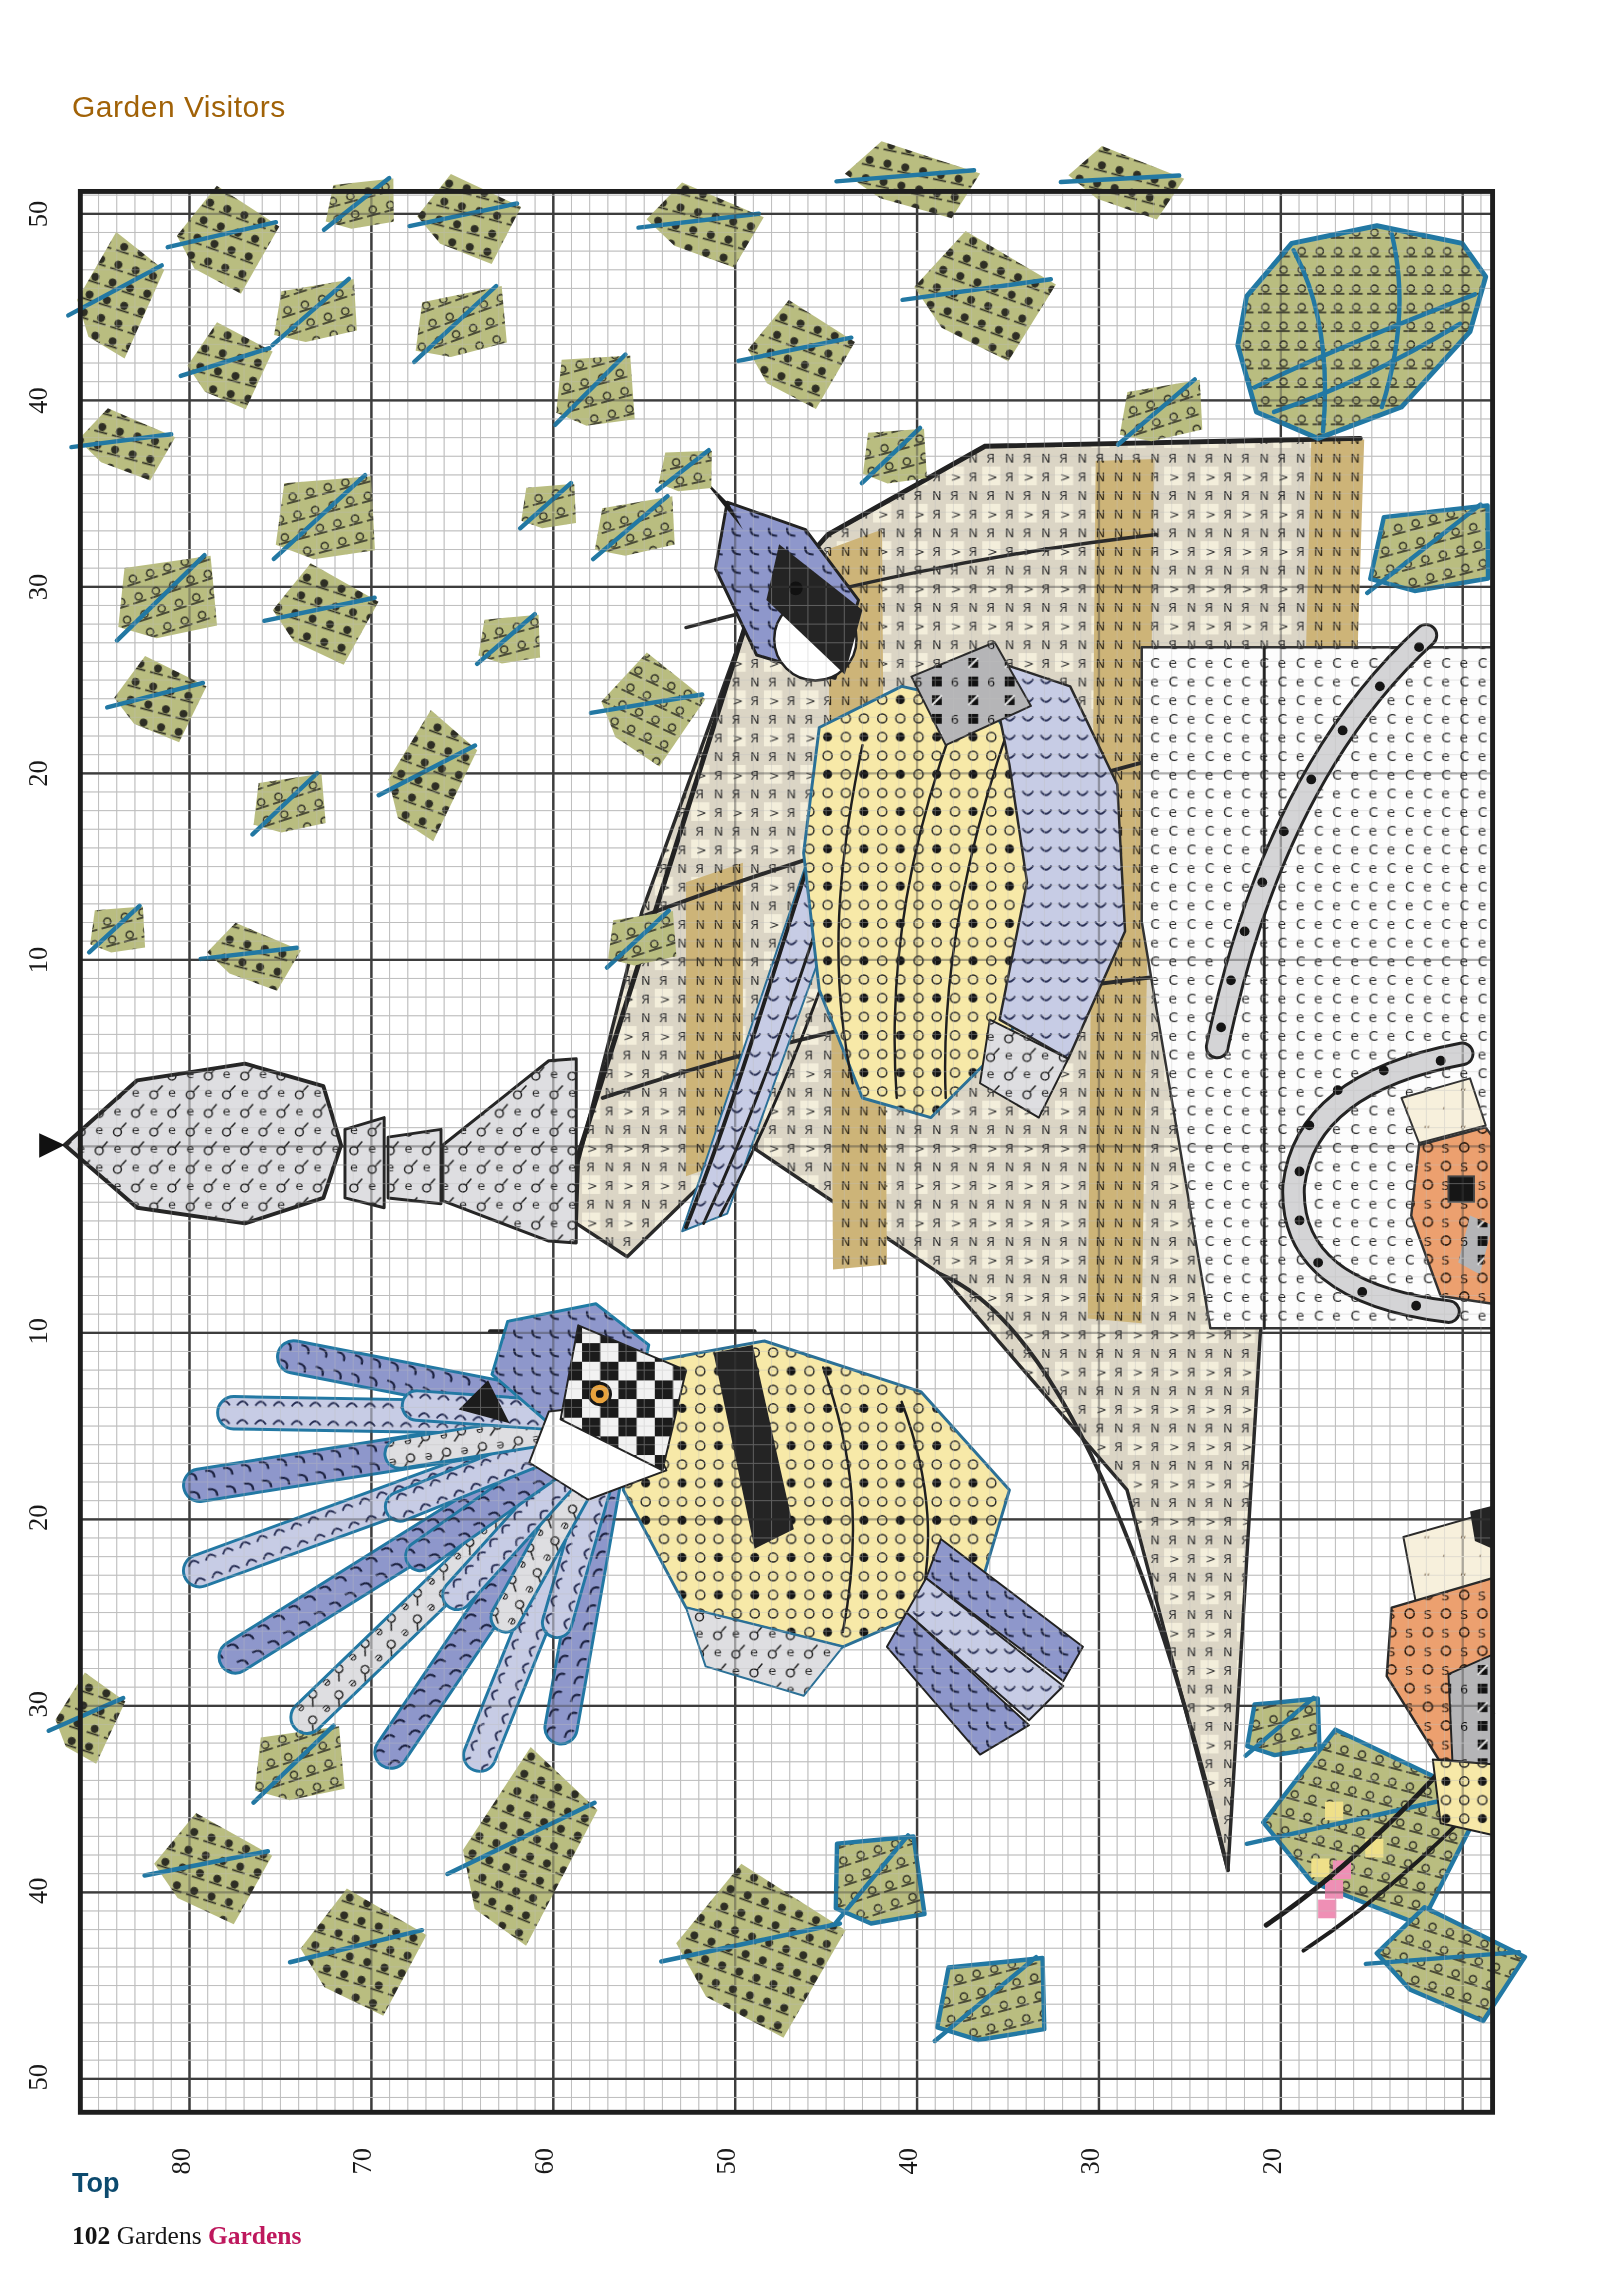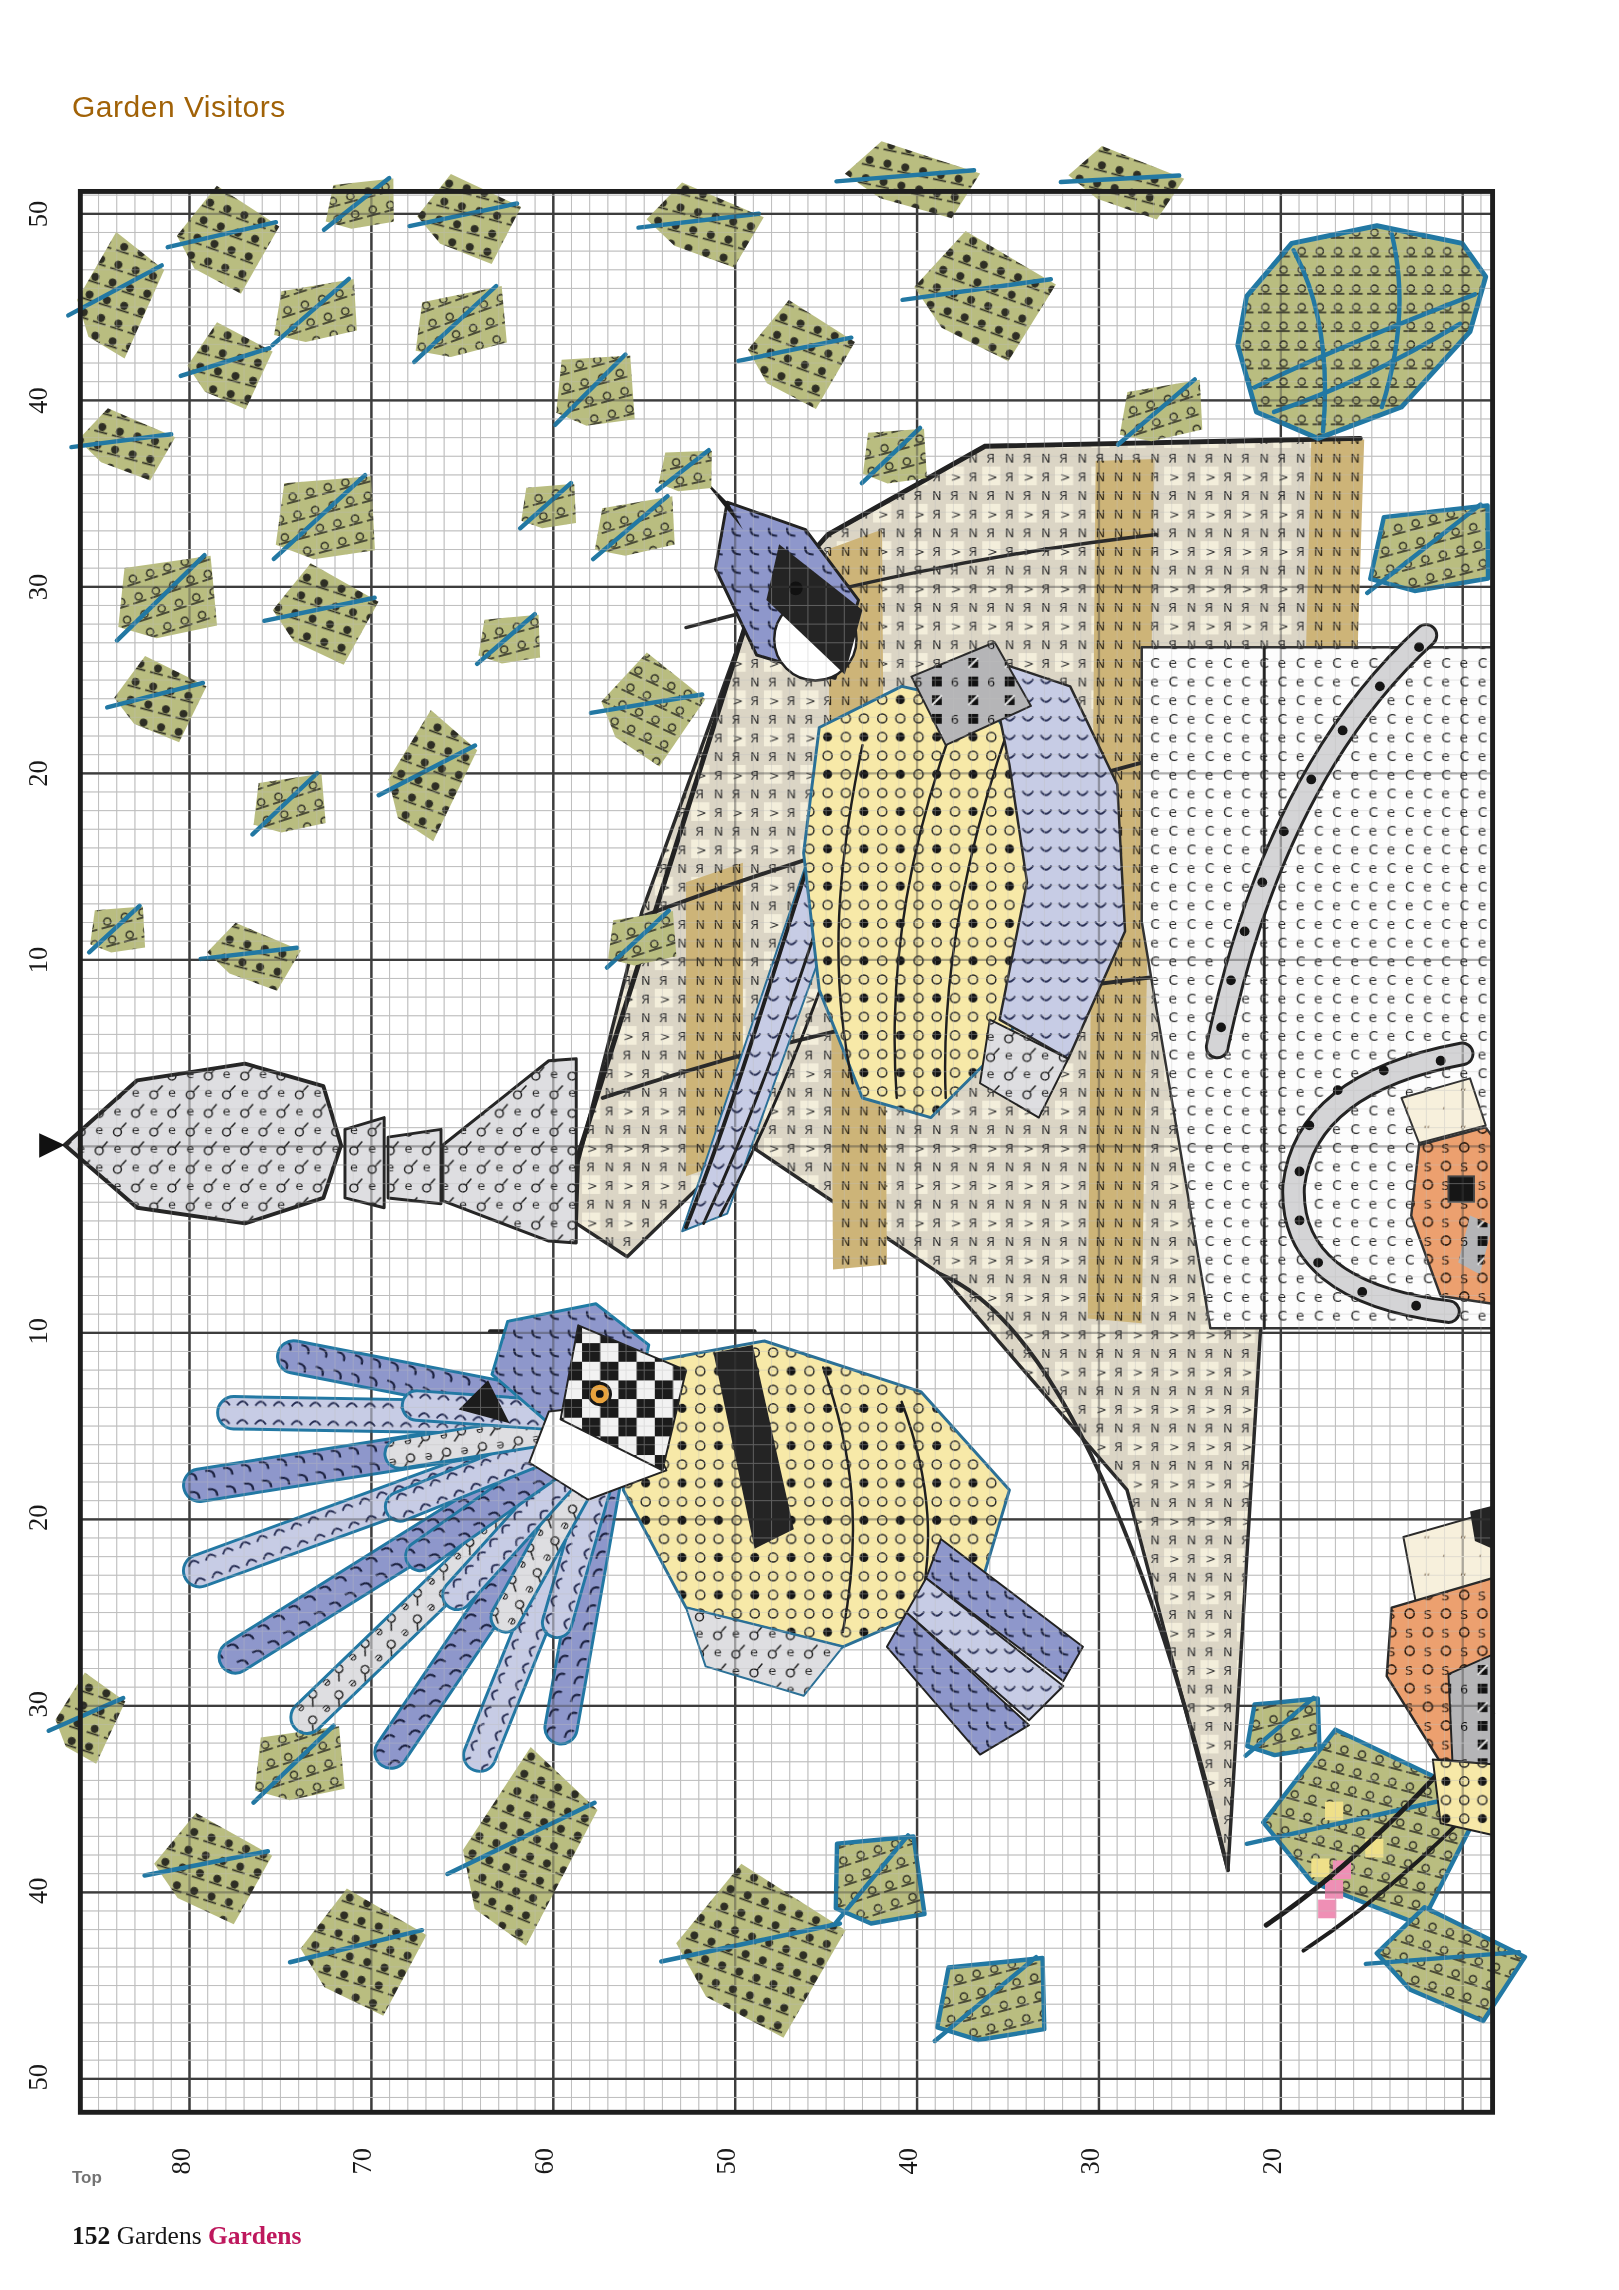--- a/index.html
+++ b/index.html
@@ -1,21 +1,21 @@
 <!DOCTYPE html>
 <html><head>
 <meta charset="utf-8">
 <style>
   html,body{margin:0;padding:0;background:#e8e8e8;}
   #page{position:relative;width:1619px;height:2291px;background:#ffffff;overflow:hidden;
         font-family:"Liberation Sans",sans-serif;}
   #chart-svg{position:absolute;left:0;top:0;width:1619px;height:2291px;}
   .page-title{position:absolute;left:72px;top:90px;font-size:30px;letter-spacing:0.5px;
         color:#a16207;font-weight:400;}
-  .top-label{position:absolute;left:72px;top:2168px;font-size:17px;font-weight:bold;color:#737373;}
+  .top-label{position:absolute;left:72px;top:2168px;font-size:27px;font-weight:bold;color:#0c4a6e;}
   .footer{position:absolute;left:72px;top:2221px;font-size:25.5px;color:#141414;
         font-family:"Liberation Serif",serif;}
   .footer .pg{font-weight:bold;}
   .footer .brand{font-weight:bold;color:#be185d;}
 </style>
 </head>
 <body>
 
 <div id="page">
   <svg id="chart-svg" viewBox="0 0 1652 2337">
@@ -804,18 +804,18 @@
         <text x="935.8" y="2205" text-anchor="middle" transform="rotate(-90 935.8 2205)">40</text>
         <text x="1121.3999999999999" y="2205" text-anchor="middle" transform="rotate(-90 1121.3999999999999 2205)">30</text>
         <text x="1307" y="2205" text-anchor="middle" transform="rotate(-90 1307 2205)">20</text>
       </g>
       <polygon points="40,1156 40,1181 66,1168" fill="#111111"></polygon>
     </svg>
 
   <div class="page-title">Garden Visitors</div>
   <div class="top-label">Top</div>
   <div class="footer">
-    <span class="pg">152</span>
+    <span class="pg">102</span>
     <span>Gardens</span>
     <span class="brand">Gardens</span>
   </div>
 </div>
 
 
 </body></html>

